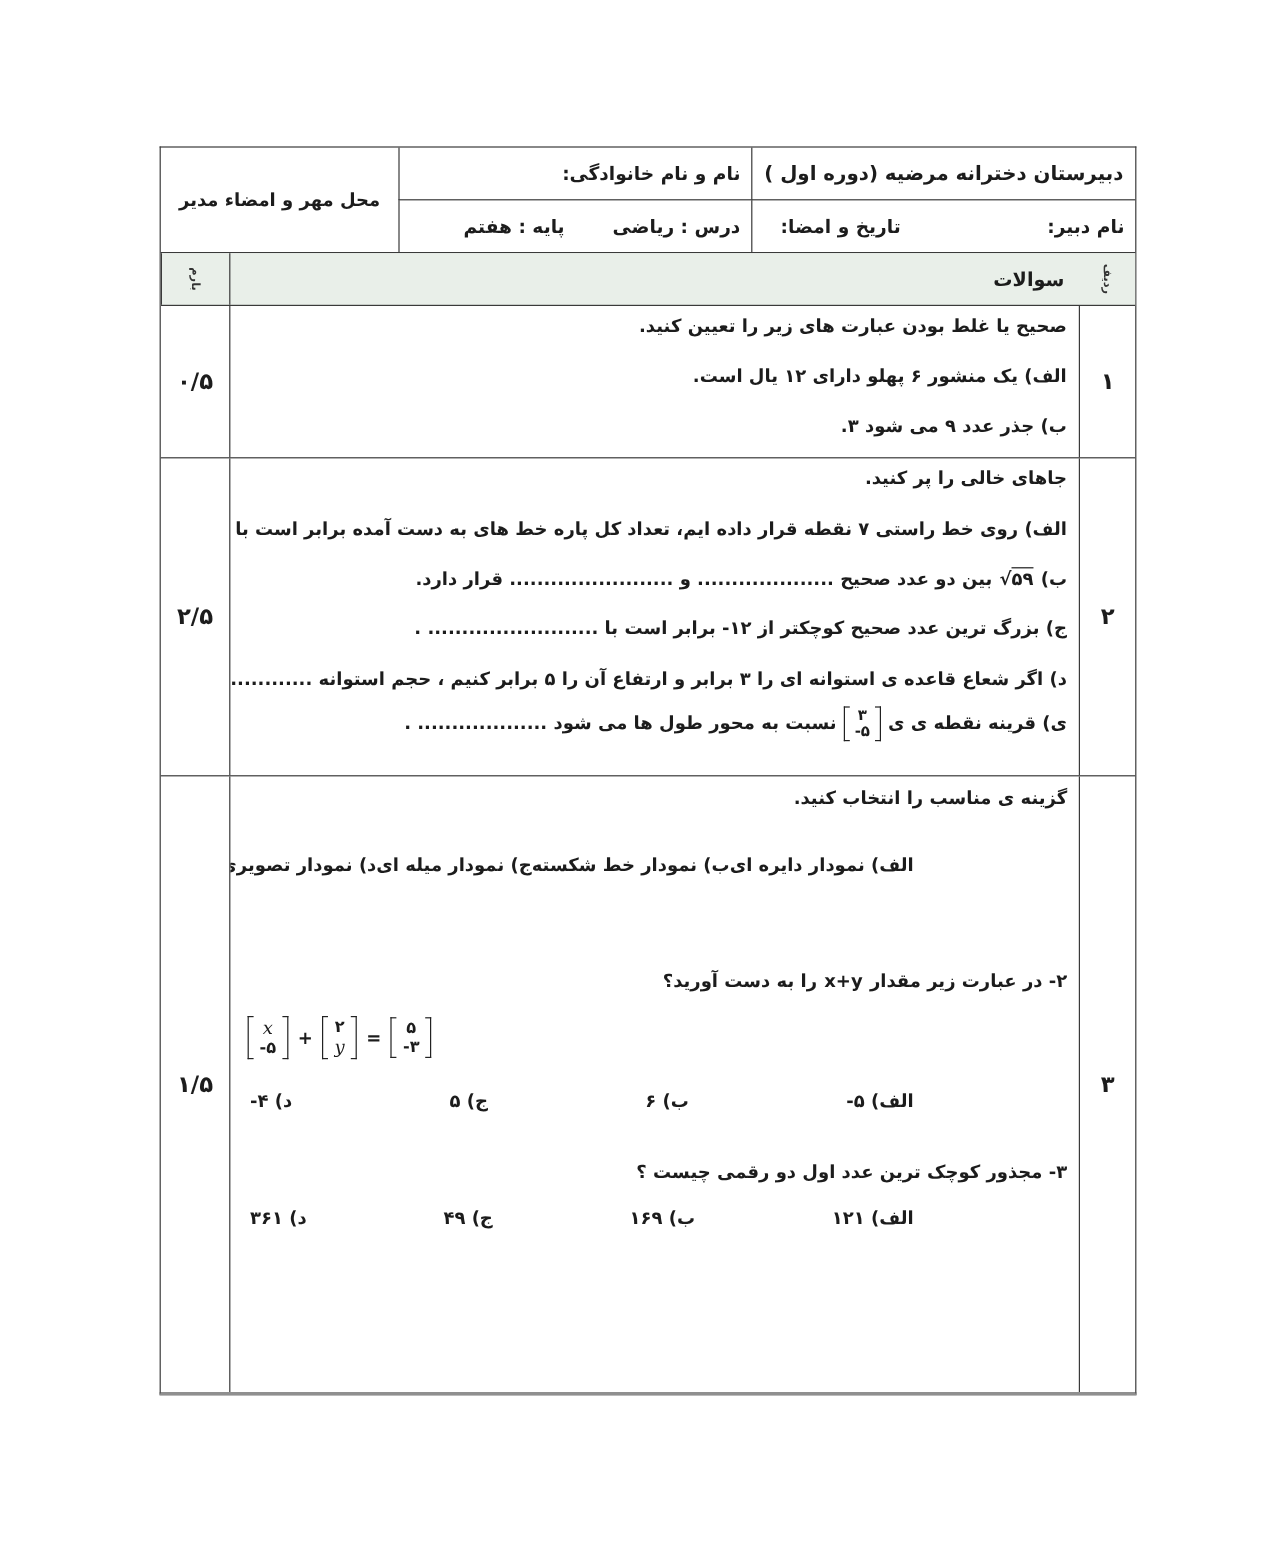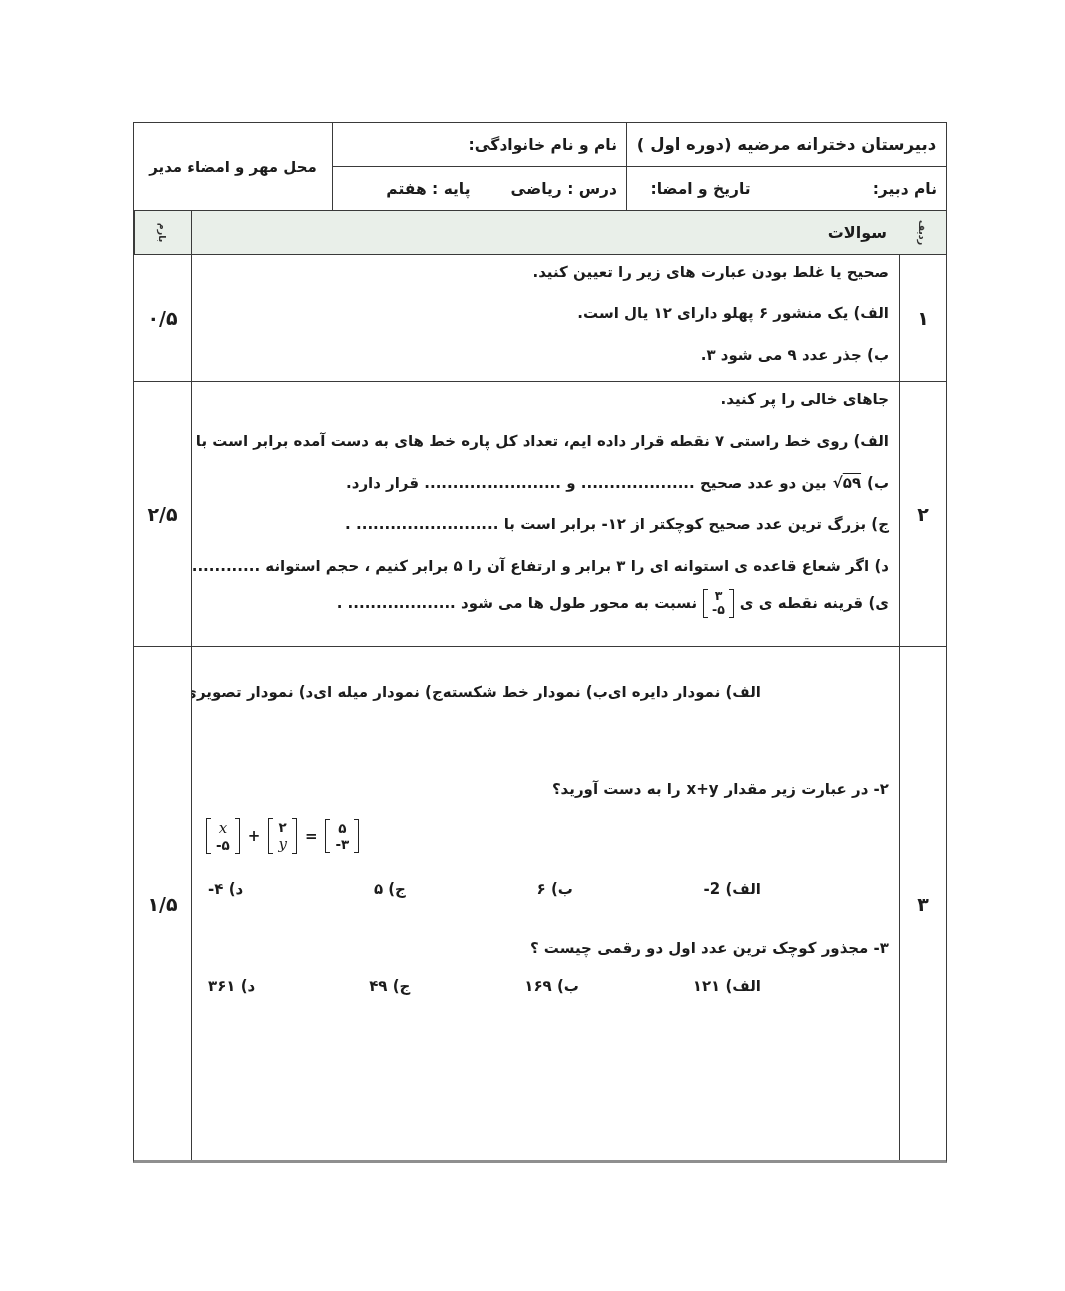--- a/index.html
+++ b/index.html
@@ -121,20 +121,21 @@
           </span>
           <span>نسبت به محور طول ها می شود ................... .</span>
         </div>
       </div>
       <div class="markcell">۲/۵</div>
     </div>
 
     <div class="qrow last">
       <div class="numcell">۳</div>
       <div class="content">
+        <div class="line" style="margin-top:8px;">گزینه ی مناسب را انتخاب کنید.</div>
         <div class="opts" style="margin-top:36px;">
           <span>الف) نمودار دایره ای</span>
           <span>ب) نمودار خط شکسته</span>
           <span>ج) نمودار میله ای</span>
           <span>د) نمودار تصویری</span>
         </div>
         <div class="mixline" style="margin-top:78px;">
           <span>۲- در عبارت زیر مقدار</span>
           <span class="math-ltr">x+y</span>
           <span>را به دست آورید؟</span>
@@ -161,21 +162,21 @@
           <span class="vec">
             <span class="vbr l"></span>
             <span class="vcol">
               <span>۵</span>
               <span>-۳</span>
             </span>
             <span class="vbr r"></span>
           </span>
         </div>
         <div class="opts" style="margin-top:26px;">
-          <span>الف) 2-</span>
+          <span>الف) ۵-</span>
           <span>ب) ۶</span>
           <span>ج) ۵</span>
           <span>د) ۴-</span>
         </div>
         <div class="line" style="margin-top:40px;">۳- مجذور کوچک ترین عدد اول دو رقمی چیست ؟</div>
         <div class="opts" style="margin-top:18px;">
           <span>الف) ۱۲۱</span>
           <span>ب) ۱۶۹</span>
           <span>ج) ۴۹</span>
           <span>د) ۳۶۱</span>

